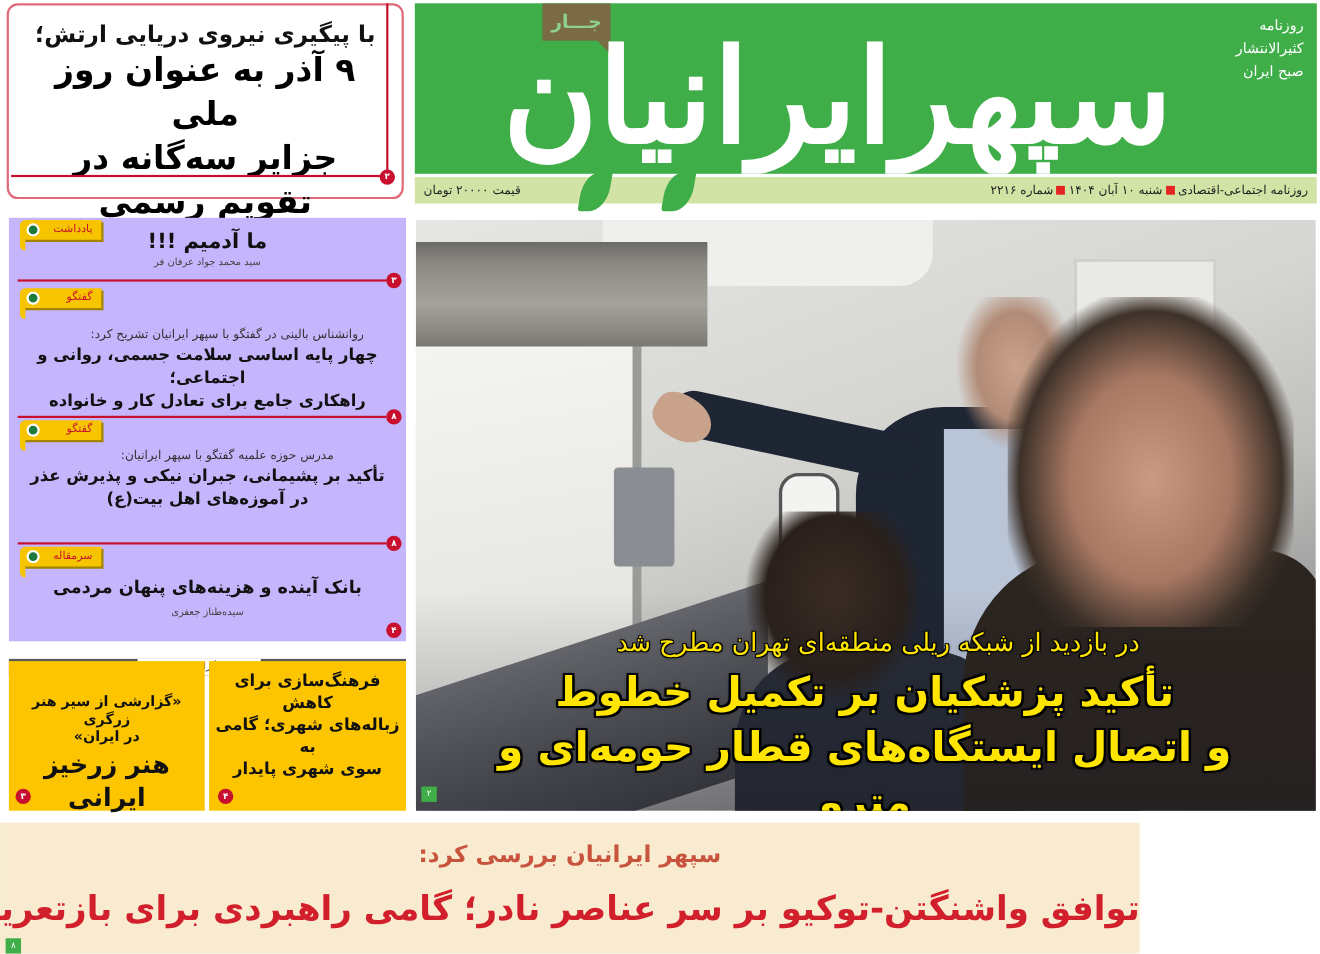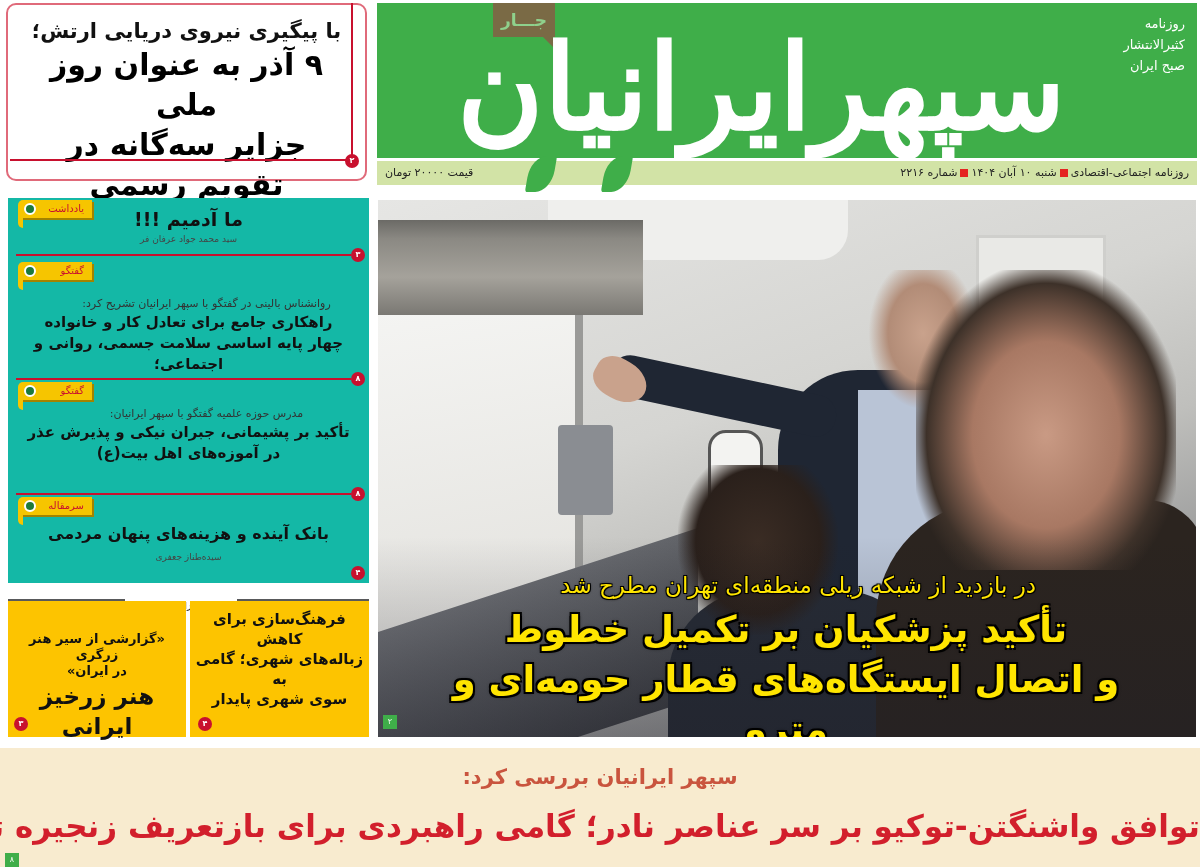--- a/index.html
+++ b/index.html
@@ -49,21 +49,21 @@
     position: absolute; left: 377px; top: 161px; width: 820px; height: 24px;
     background: #d2e3a6; font-size: 11px; color: #222; line-height: 24px;
   }
   .mast-bar .info { position: absolute; right: 8px; top: 0; white-space: nowrap; }
   .mast-bar .info .sq { display: inline-block; width: 8px; height: 8px; background: #e52421; margin: 0 3px; vertical-align: middle; }
   .mast-bar .price { position: absolute; left: 8px; top: 0; white-space: nowrap; }
   .mast-drops { position: absolute; top: 156px; width: 26px; height: 36px; background: #3fae49; border-radius: 60% 10% 60% 10%; transform: skewX(-10deg); }
 
   
   .left-col {
-    position: absolute; left: 8px; top: 198px; width: 361px; height: 385px; background: #14b8a6;
+    position: absolute; left: 8px; top: 198px; width: 361px; height: 385px; background: #c4b5fd;
   }
   .item { position: absolute; left: 0; right: 0; text-align: center; }
   .badge {
     position: absolute; left: 10px; height: 18px; width: 74px; background: #f6c500;
     border-radius: 5px 0 0 0; font-size: 10px; color: #c8102e; text-align: right;
     padding-right: 8px; line-height: 18px; box-shadow: 2px 2px 0 #a38300;
   }
   .badge .dot {
     position: absolute; left: 6px; top: 3px; width: 12px; height: 12px; border-radius: 50%;
     background: #1e7a3a; border: 2px solid #fff;
@@ -138,21 +138,21 @@
     font-size: 37px; font-weight: bold; color: #ffe500; line-height: 50px;
     text-shadow: 0 0 4px #000, 2px 2px 0 #000, -2px -2px 0 #000, 2px -2px 0 #000, -2px 2px 0 #000;
   }
   .pg-green {
     position: absolute; width: 14px; height: 14px; background: #3fae49; color: #fff; font-size: 8px;
     text-align: center; line-height: 14px;
   }
 
   
   .bottom {
-    position: absolute; left: 0; top: 748px; width: 1200px; height: 119px; background: #f8ebcf;
+    position: absolute; left: 0; top: 748px; width: 1036px; height: 119px; background: #f8ebcf;
     text-align: center;
   }
   .bt-kicker { position: absolute; left: 0; right: 0; top: 17px; font-size: 21px; font-weight: bold; color: #c9543e; }
   .bt-title { position: absolute; left: 0; right: 0; top: 60px; font-size: 31px; font-weight: bold; color: #d21f2c; letter-spacing: -0.5px; white-space: nowrap; }
 </style>
 </head>
 <body>
 
 <div class="lead-box">
   <div class="inner-vline"></div>
@@ -188,22 +188,22 @@
     <div class="badge" style="top:2px;"><span class="dot"></span><span>یادداشت</span></div>
     <div class="it-title-lg" style="padding-top:8px;">ما آدمیم !!!</div>
     <div class="it-author">سید محمد جواد عرفان فر</div>
   </div>
   <div class="sep" style="top:56px;"></div>
   <div class="pg" style="right:4px;top:50px;">۳</div>
 
   <div class="item" style="top:64px;height:110px;">
     <div class="badge" style="top:0;"><span class="dot"></span><span>گفتگو</span></div>
     <div class="it-kicker" style="padding-top:34px;">روانشناس بالینی در گفتگو با سپهر ایرانیان تشریح کرد:</div>
+    <div class="it-title">چهار پایه اساسی سلامت جسمی، روانی و اجتماعی؛</div>
     <div class="it-title">راهکاری جامع برای تعادل کار و خانواده</div>
-    <div class="it-title">چهار پایه اساسی سلامت جسمی، روانی و اجتماعی؛</div>
   </div>
   <div class="sep" style="top:180px;"></div>
   <div class="pg" style="right:4px;top:174px;">۸</div>
 
   <div class="item" style="top:184px;height:105px;">
     <div class="badge" style="top:0;"><span class="dot"></span><span>گفتگو</span></div>
     <div class="it-kicker" style="padding-top:24px;">مدرس حوزه علمیه گفتگو با سپهر ایرانیان:</div>
     <div class="it-title">تأکید بر پشیمانی، جبران نیکی و پذیرش عذر</div>
     <div class="it-title">در آموزه‌های اهل بیت(ع)</div>
   </div>

